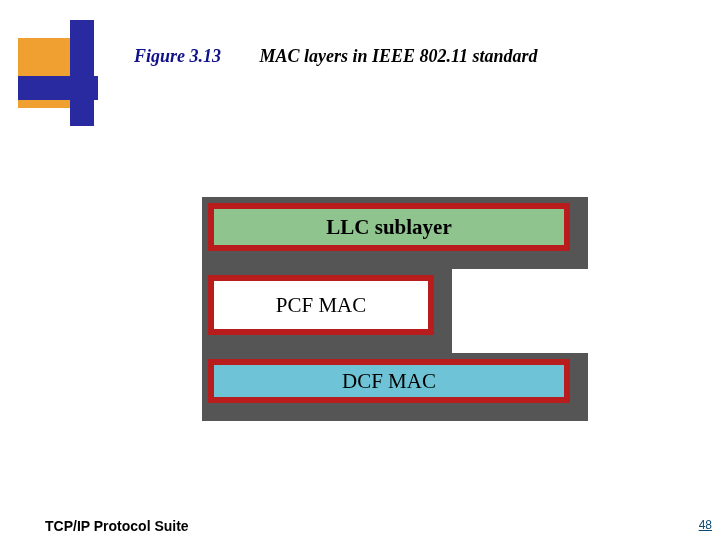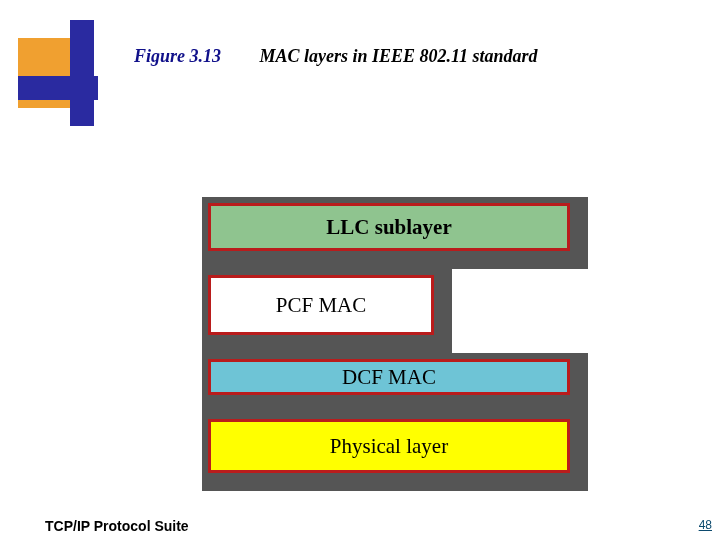--- a/index.html
+++ b/index.html
@@ -12,26 +12,26 @@
   .deco-blue-h { position: absolute; left: -6px; top: 52px; width: 80px; height: 9px; background: #2a2aa0; }
 
   .title { position: absolute; left: 86px; top: 10px; font-weight: bold; font-style: italic; font-size: 18px; }
   .title .fignum { color: #10108a; }
   .title .figtext { color: #000; font-style: italic; margin-left: 10px; }
 
   .diagram { position: absolute; left: 160px; top: 155px; width: 410px; }
 
   .shadowbox { position: relative; margin-bottom: 0; }
   .shadow { position: absolute; right: -6px; bottom: -6px; width: 100%; height: 100%; background: #555; z-index: 0; }
-  .face { position: relative; z-index: 1; border: 3px solid #b91c1c; display: flex; align-items: center; justify-content: center; font-size: 21px; font-family: "Times New Roman", serif; }
+  .face { position: relative; z-index: 1; border: 6px solid #b91c1c; display: flex; align-items: center; justify-content: center; font-size: 21px; font-family: "Times New Roman", serif; }
 
   .llc .face { background: #8fc48f; height: 48px; font-weight: bold; }
   .pcf { width: 250px; }
   .pcf .face { background: #fff; height: 60px; flex-direction: column; line-height: 1.15; }
-  .dcf .face { background: #6ec4d6; height: 36px; }
+  .dcf .face { background: #6ec4d6; height: 44px; }
   .phy .face { background: #ffff00; height: 54px; }
 
   .row { position: relative; }
 
   .footer-left { position: absolute; left: 9px; bottom: 18px; font-family: Arial, Helvetica, sans-serif; font-weight: bold; font-size: 14px; color: #000; margin-top: 27px; }
   .footer-right { position: absolute; right: 20px; bottom: 20px; font-family: Arial, Helvetica, sans-serif; font-size: 12px; color: #0c4a6e; text-decoration: underline; }
 </style>
 </head>
 <body>
 
@@ -58,23 +58,19 @@
       <div class="face">
         <span>PCF MAC</span>
       </div>
     </div>
 
     <div class="row shadowbox dcf">
       <div class="shadow"></div>
       <div class="face">DCF MAC</div>
     </div>
 
-    <div class="row shadowbox phy">
-      <div class="shadow"></div>
-      <div class="face">Physical layer</div>
-    </div>
 
   </div>
 
   <div class="footer-left">TCP/IP Protocol Suite</div>
   <div class="footer-right">48</div>
 
 </div>
 
 </body></html>

